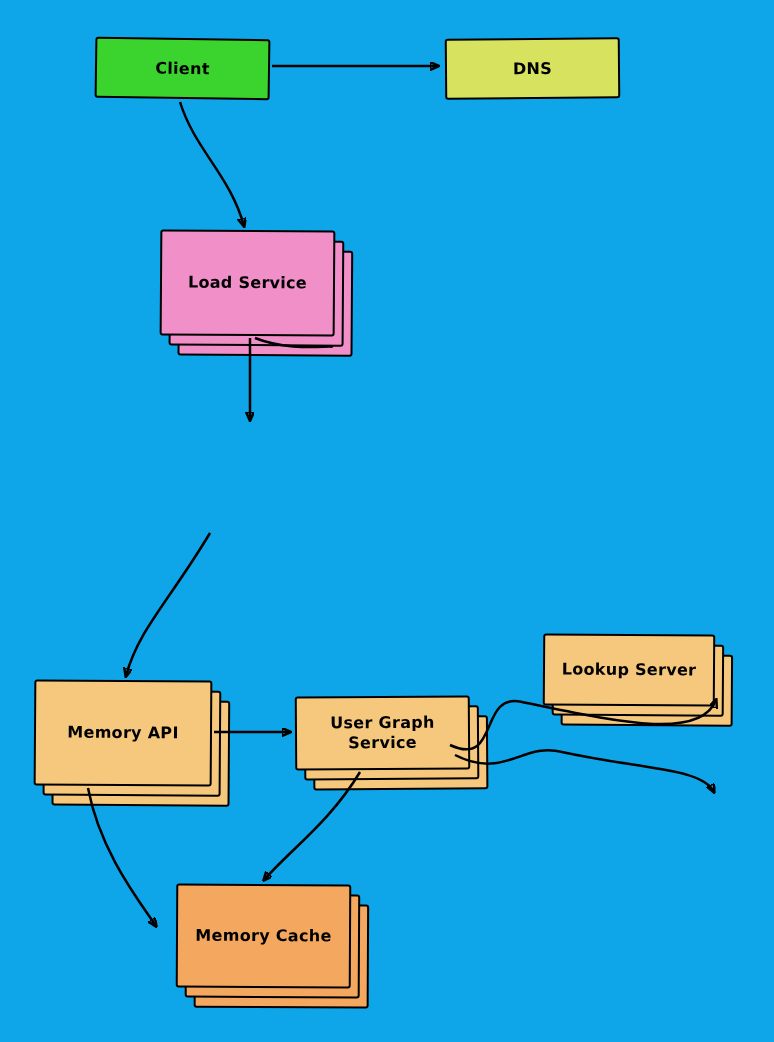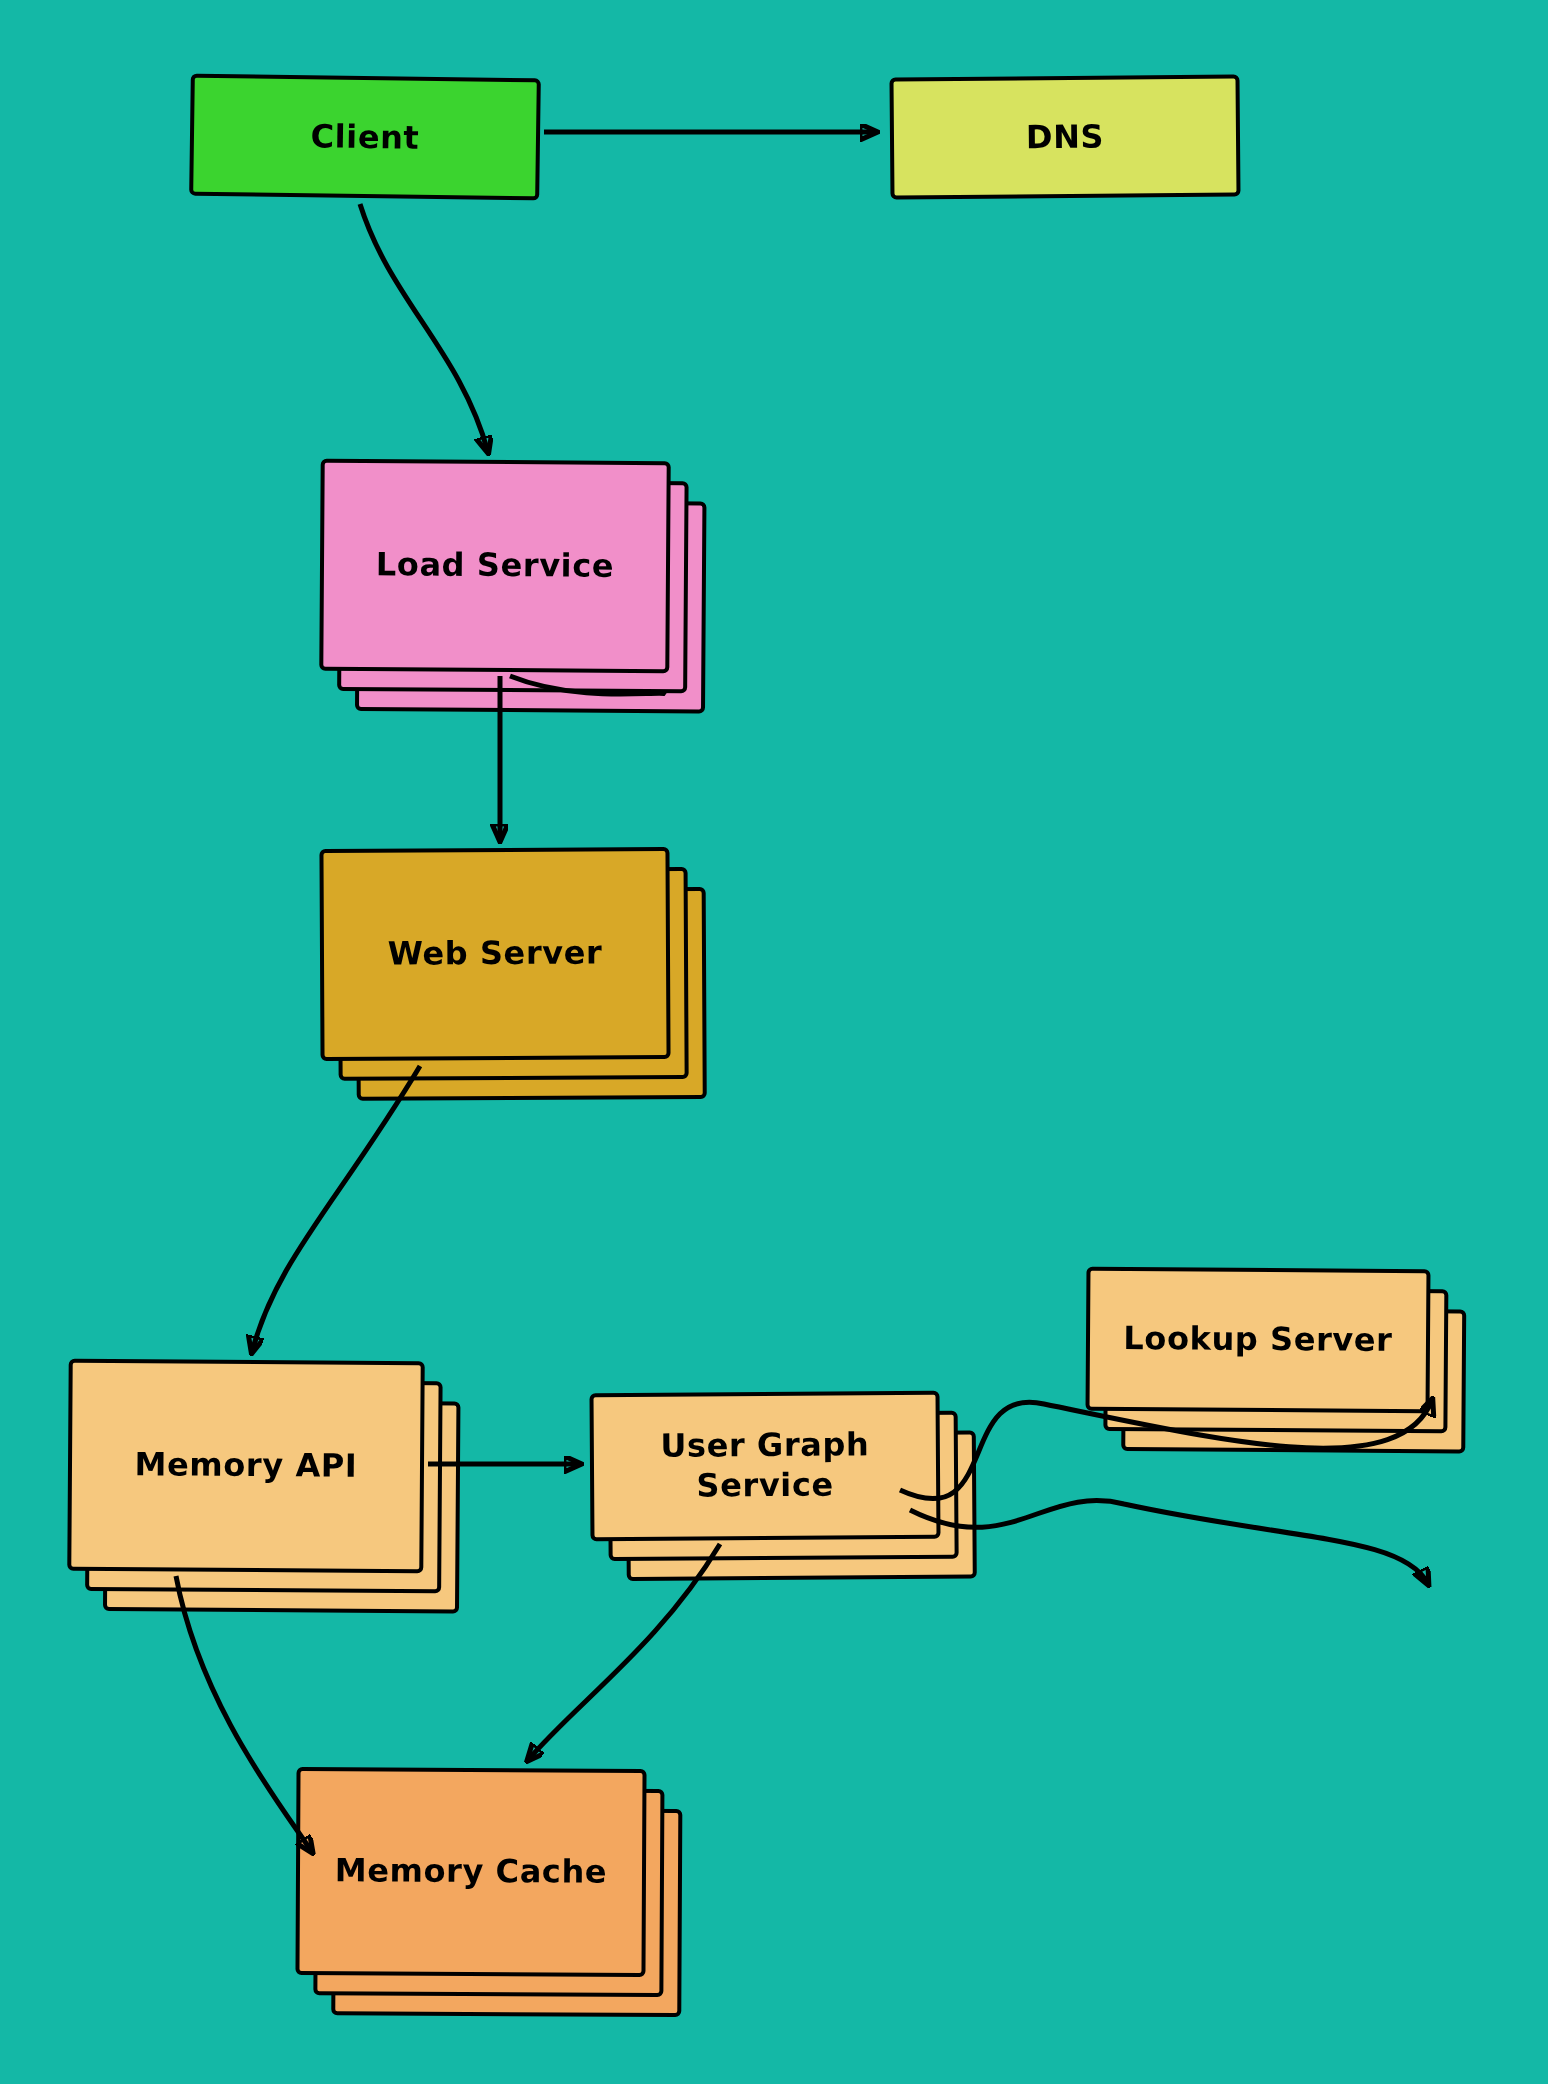--- a/index.html
+++ b/index.html
@@ -9,21 +9,21 @@
     background: #000000;
     position: relative;
     overflow: hidden;
     font-family: "DejaVu Sans", sans-serif;
   }
   .canvas {
     position: absolute;
     left: 0; top: 0;
     width: 774px;
     height: 1042px;
-    background: #14b8a6;
+    background: #0ea5e9;
   }
   .node { position: absolute; }
   .node .box {
     position: absolute;
     left: 0; top: 0; right: 0; bottom: 0;
     background: var(--node-color, #cccccc);
     border: 2.5px solid #000000;
     border-radius: 3px;
     display: flex;
     align-items: center;
@@ -78,46 +78,41 @@
       <span>DNS</span>
     </div>
   </div>
 
   <div class="node stacked" style="left: 160px; top: 230px; width: 175px; height: 106px; transform: rotate(0.4deg); --node-color: #f18fc9;">
     <div class="box">
       <span>Load Service</span>
     </div>
   </div>
 
-  <div class="node stacked" style="left: 160px; top: 424px; width: 175px; height: 106px; transform: rotate(-0.3deg); --node-color: #d8a827;">
-    <div class="box">
-      <span>Web Server</span>
-    </div>
-  </div>
 
   <div class="node stacked" style="left: 34px; top: 680px; width: 178px; height: 106px; transform: rotate(0.4deg); --node-color: #f6c87e;">
     <div class="box">
       <span>Memory API</span>
     </div>
   </div>
 
   <div class="node stacked" style="left: 295px; top: 696px; width: 175px; height: 74px; transform: rotate(-0.4deg); --node-color: #f6c87e;">
     <div class="box">
       <span>User Graph Service</span>
     </div>
   </div>
 
   <div class="node stacked" style="left: 543px; top: 634px; width: 172px; height: 72px; transform: rotate(0.4deg); --node-color: #f6c87e;">
     <div class="box">
       <span>Lookup Server</span>
     </div>
   </div>
 
 
-  <div class="node stacked" style="left: 148px; top: 884px; width: 175px; height: 104px; transform: rotate(0.3deg); --node-color: #f3a75f;">
+  <div class="node stacked" style="left: 176px; top: 884px; width: 175px; height: 104px; transform: rotate(0.3deg); --node-color: #f3a75f;">
     <div class="box">
       <span>Memory Cache</span>
     </div>
   </div>
 
   <svg class="edges" width="774" height="1042" viewBox="0 0 774 1042" aria-hidden="true">
     <defs>
       <marker id="ah" markerWidth="10" markerHeight="9" refX="8" refY="4" orient="auto" markerUnits="userSpaceOnUse">
         <path d="M0,0 L9,4 L0,8 z" fill="#000000" stroke="none"></path>
       </marker>

